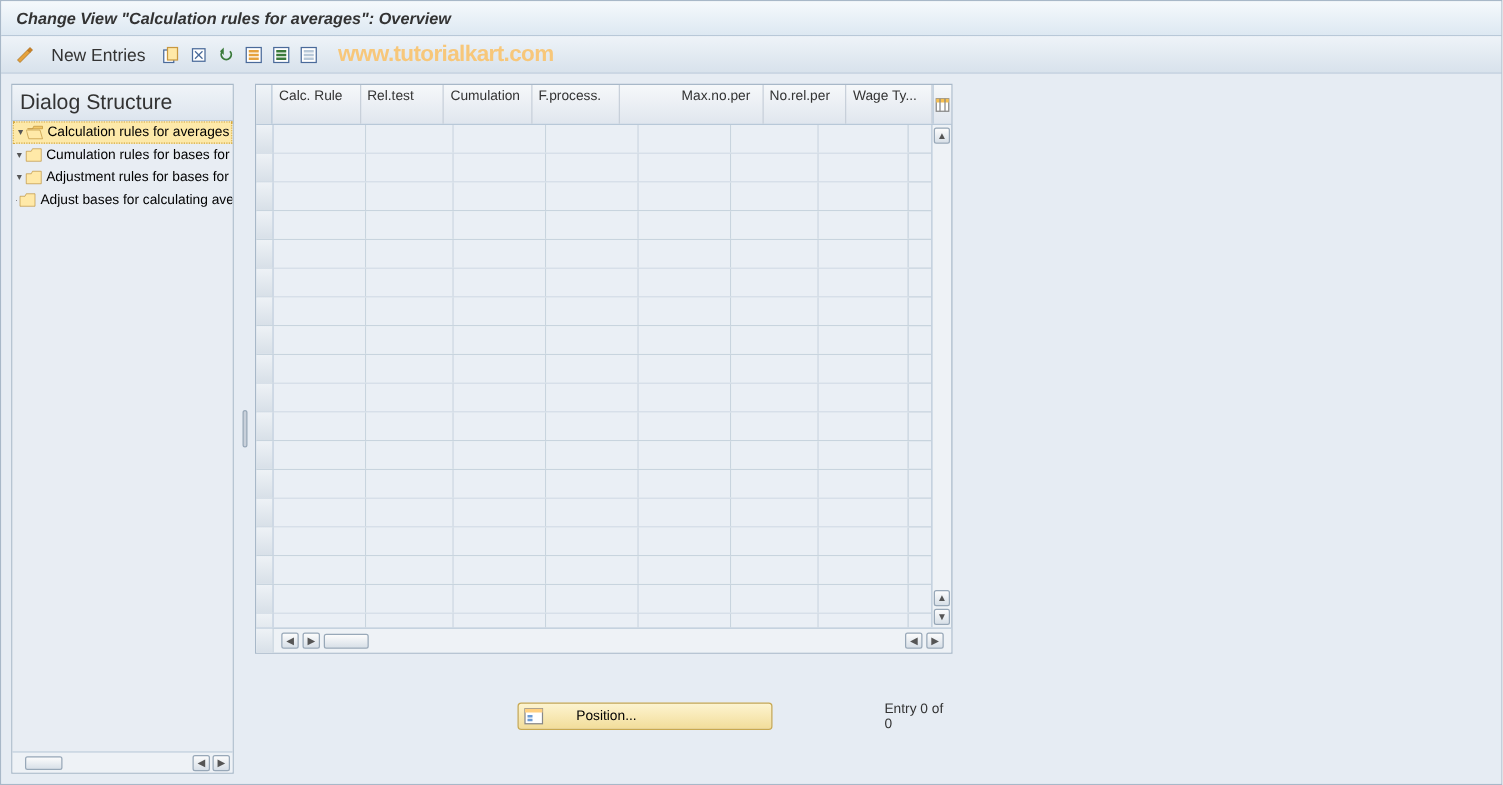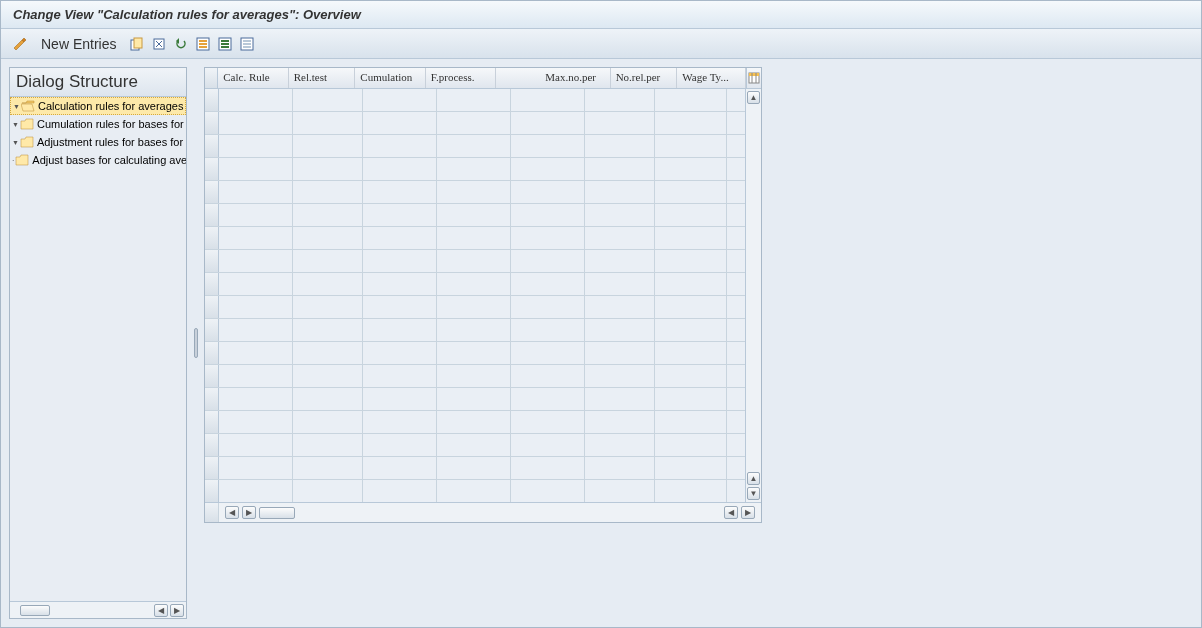--- a/index.html
+++ b/index.html
@@ -172,24 +172,23 @@
   }
   .grid-container {
     border: 1px solid #a8b8c8;
     background: #eaeff5;
     display: flex;
     flex-direction: column;
     height: 456px;
   }
   .grid-header-row {
     display: flex;
-    height: 21px;
+    height: 32px;
     background: linear-gradient(to bottom, #f6f8fa, #e0e6ee);
     border-bottom: 1px solid #b8c8d8;
-    font-family: Liberation Serif, serif;
   }
   .grid-row-selector-head {
     width: 14px;
     border-right: 1px solid #b8c8d8;
     background: linear-gradient(to bottom, #f0f4f8, #d8e0e8);
   }
   .grid-col-head {
     border-right: 1px solid #c8d0da;
     padding: 3px 5px;
     font-size: 11px;
@@ -348,20 +347,21 @@
         </svg>
     </span>
     <span class="toolbar-icon">
       <svg width="14" height="14">
           <rect x="1" y="1" width="12" height="12" fill="#fff" stroke="#4a6a9a"></rect>
           <rect x="3" y="3" width="8" height="2" fill="#b8c8d8"></rect>
           <rect x="3" y="6" width="8" height="2" fill="#b8c8d8"></rect>
           <rect x="3" y="9" width="8" height="2" fill="#b8c8d8"></rect>
         </svg>
     </span>
+    <span class="watermark">www.tutorialkart.com</span>
   </div>
 
   <div class="content-area">
 
     <div class="tree-panel">
       <div class="tree-header">Dialog Structure</div>
       <div class="tree-body" id="tree-body">
           <div class="tree-item selected">
             <span class="tree-indent" style="width: 0px;"></span>
             <span class="tree-toggle" style="font-size: 7px;">▼</span>
@@ -640,17 +640,31 @@
                 <div class="hscroll-handle"></div>
               </div>
               <div class="hscroll-group">
                 <div class="scroll-arrow">◀</div>
                 <div class="scroll-arrow">▶</div>
               </div>
             </div>
           </div>
         </div>
 
+        <div class="bottom-bar">
+          <div class="position-btn">
+            <span class="position-icon">
+              <svg width="16" height="14">
+                  <rect x="1" y="1" width="14" height="12" fill="#fff" stroke="#888"></rect>
+                  <rect x="1" y="1" width="14" height="3" fill="#ffd080"></rect>
+                  <rect x="3" y="6" width="4" height="2" fill="#6a9ad4"></rect>
+                  <rect x="3" y="9" width="4" height="2" fill="#6a9ad4"></rect>
+                </svg>
+            </span>
+            <span>Position...</span>
+          </div>
+          <span class="entry-text">Entry 0 of 0</span>
+        </div>
       </div>
     </div>
 
   </div>
 </div>
 
 </body></html>

